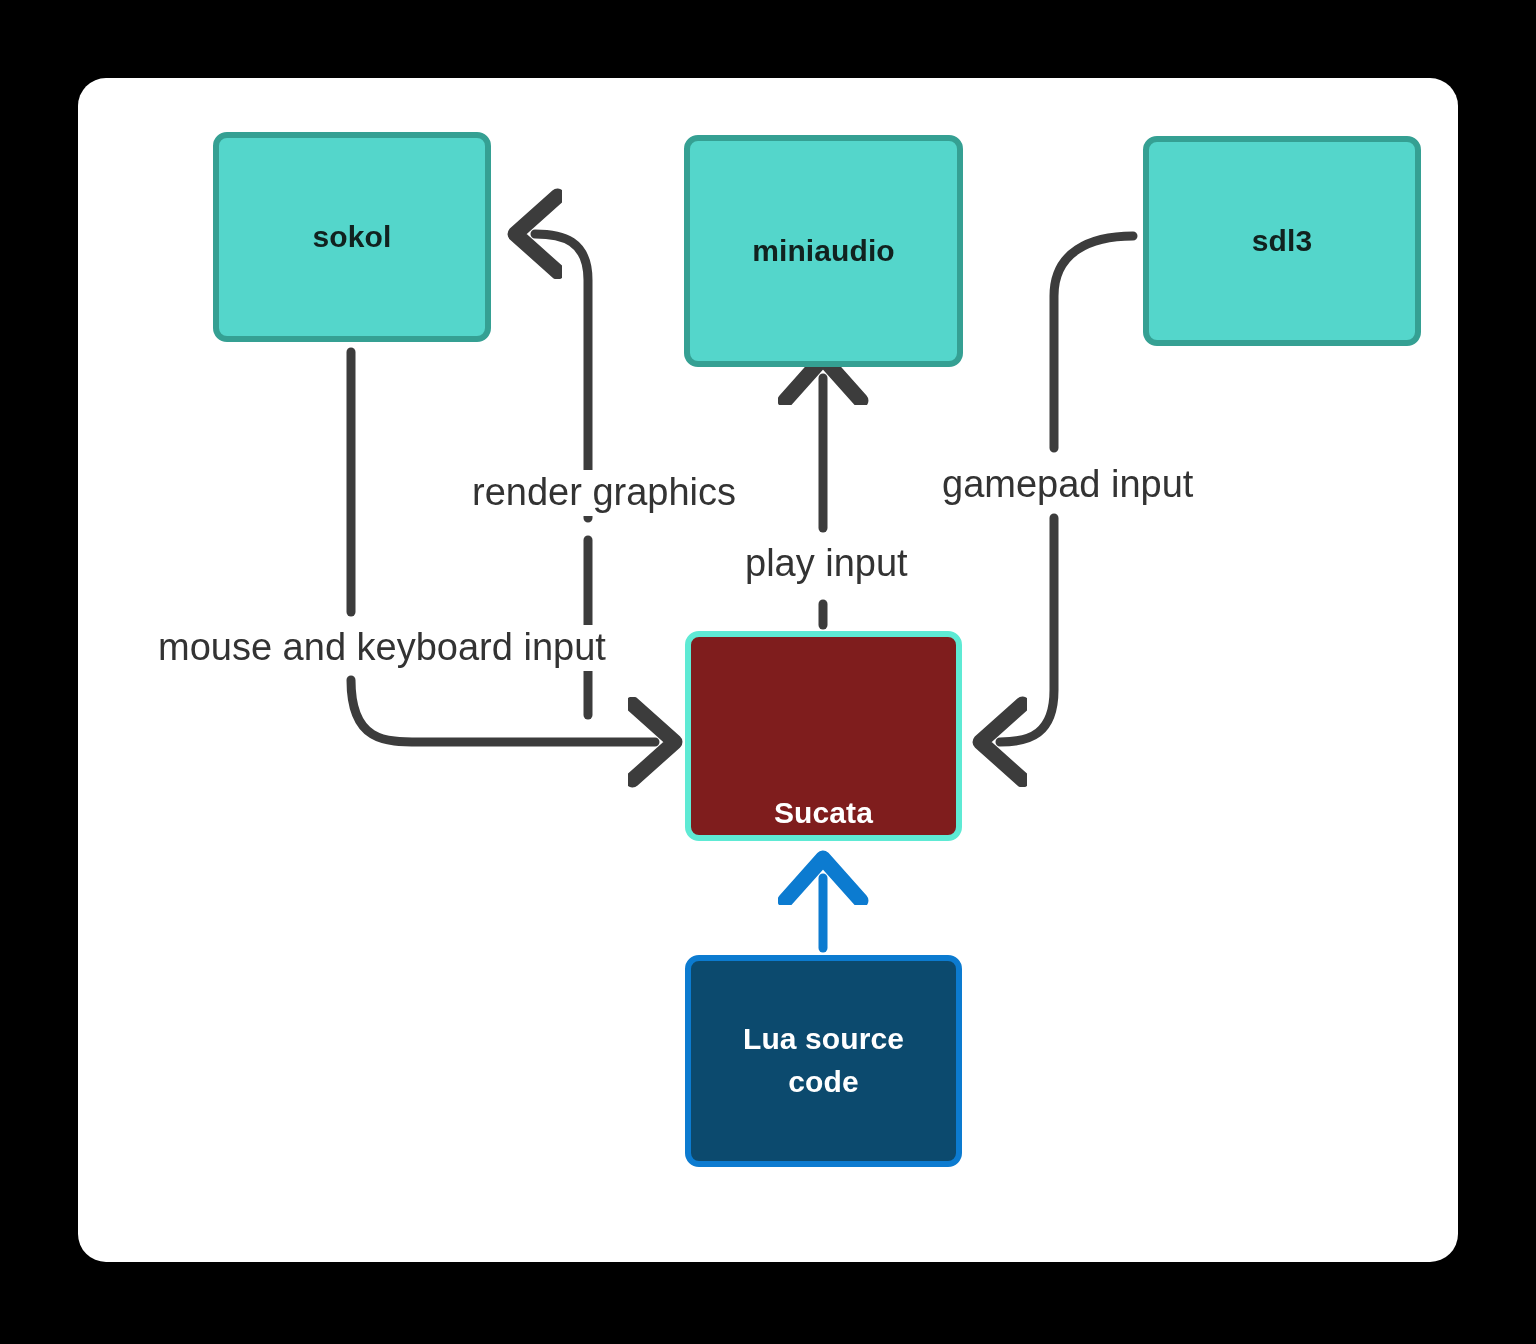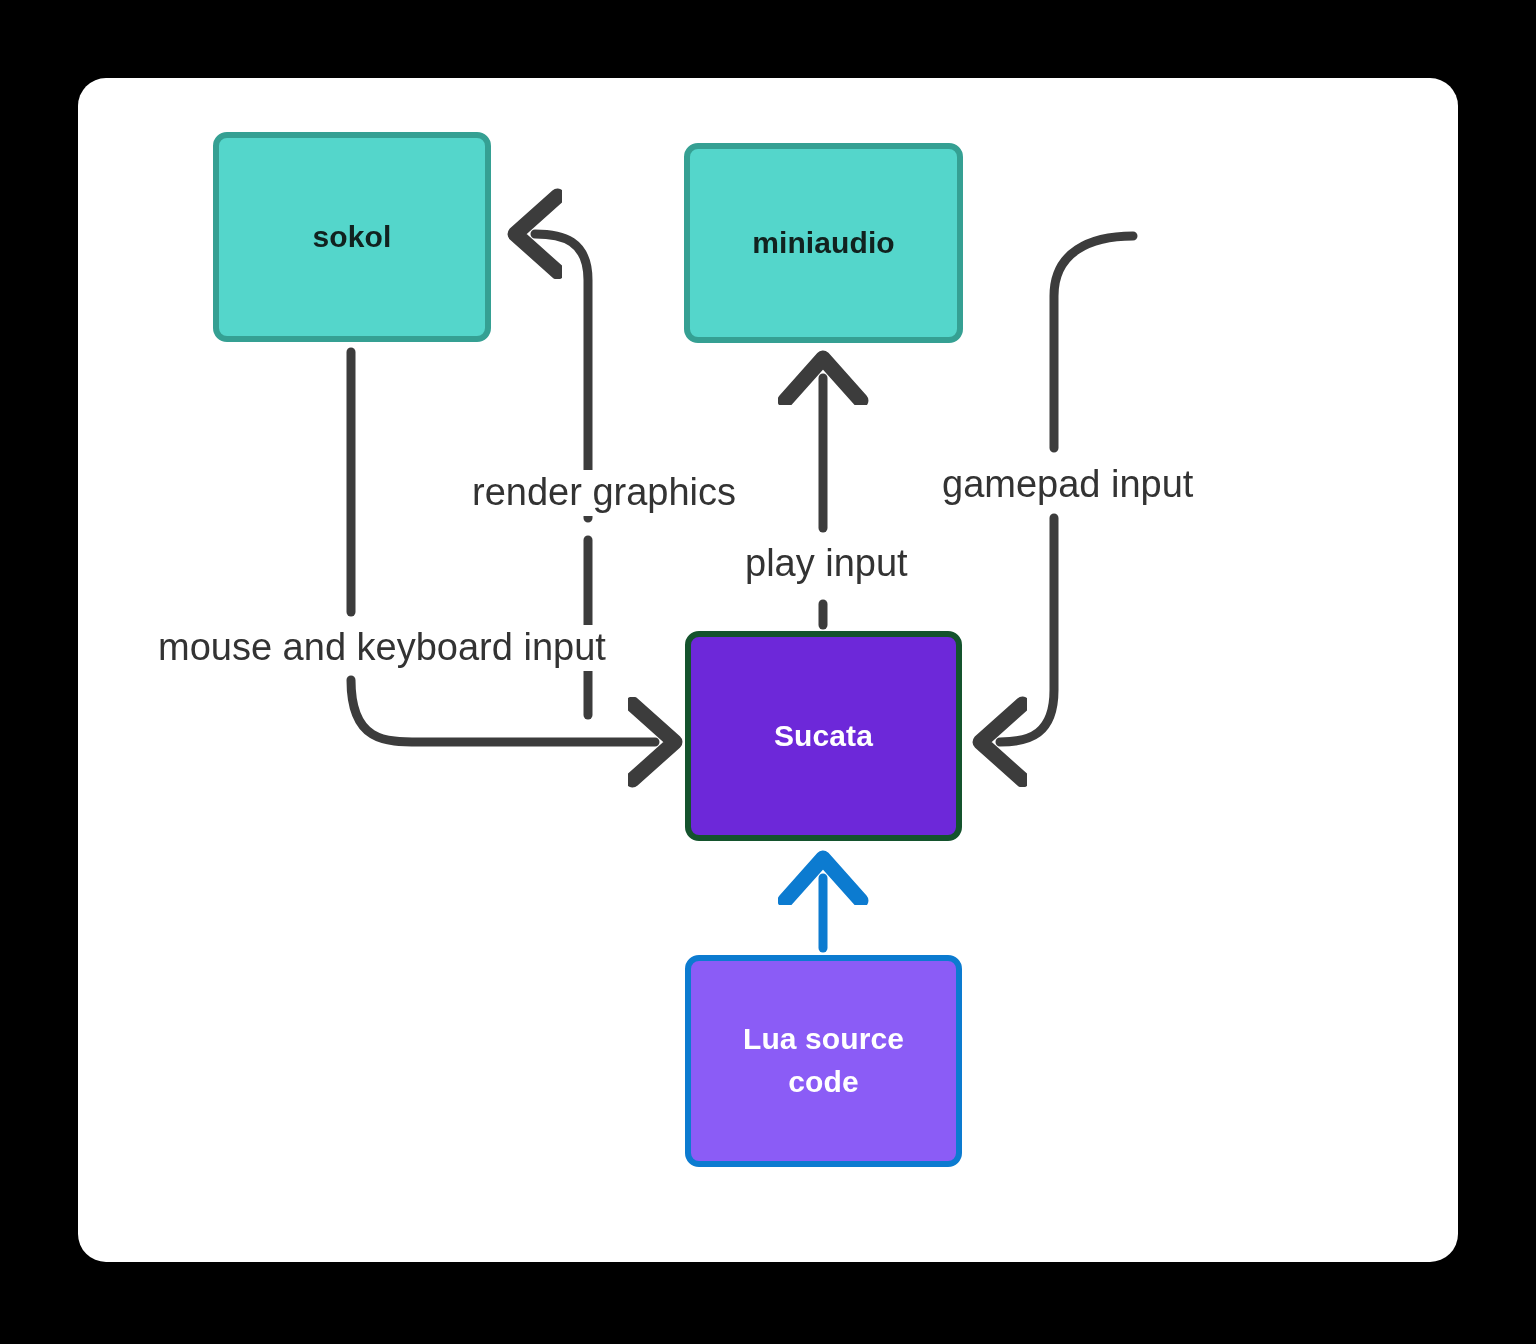--- a/index.html
+++ b/index.html
@@ -43,26 +43,27 @@
     font-size: 30px;
     line-height: 1.42;
     letter-spacing: 0.1px;
   }
   .node-teal {
     background: #54D6CB;
     border: 6px solid #35A093;
     color: #11221F;
   }
   .node-gray {
-    background: #6d28d9;
-    border: 6px solid #14532d;
+    background: #7f1d1d;
+    border: 6px solid #5eead4;
     color: #ffffff;
+    align-items: flex-end;
   }
   .node-blue {
-    background: #8b5cf6;
+    background: #0c4a6e;
     border: 6px solid #0C7BD0;
     color: #ffffff;
   }
   .edge-label {
     position: absolute;
     font-size: 38px;
     color: #333333;
     white-space: nowrap;
     background: #ffffff;
     padding: 0 6px;
@@ -108,24 +109,27 @@
 
     <g>
       <path d="M 823,948 L 823,878" fill="none" stroke="#0C7BD0" stroke-width="9" stroke-linecap="round" marker-end="url(#arrow-blue)"></path>
     </g>
   </svg>
 
   <div class="node-box node-teal" style="left:213px; top:132px; width:278px; height:210px;">
     <span>sokol</span>
   </div>
 
-  <div class="node-box node-teal" style="left:684px; top:143px; width:279px; height:200px;">
+  <div class="node-box node-teal" style="left:684px; top:135px; width:279px; height:232px;">
     <span>miniaudio</span>
   </div>
 
+  <div class="node-box node-teal" style="left:1143px; top:136px; width:278px; height:210px;">
+    <span>sdl3</span>
+  </div>
 
   <div class="node-box node-gray" style="left:685px; top:631px; width:277px; height:210px;">
     <span>Sucata</span>
   </div>
 
   <div class="node-box node-blue" style="left:685px; top:955px; width:277px; height:212px; padding:0 44px; box-sizing:border-box;">
     <span>Lua source code</span>
   </div>
 
   <div class="edge-label" style="left:152px; top:625px;">mouse and keyboard input</div>

